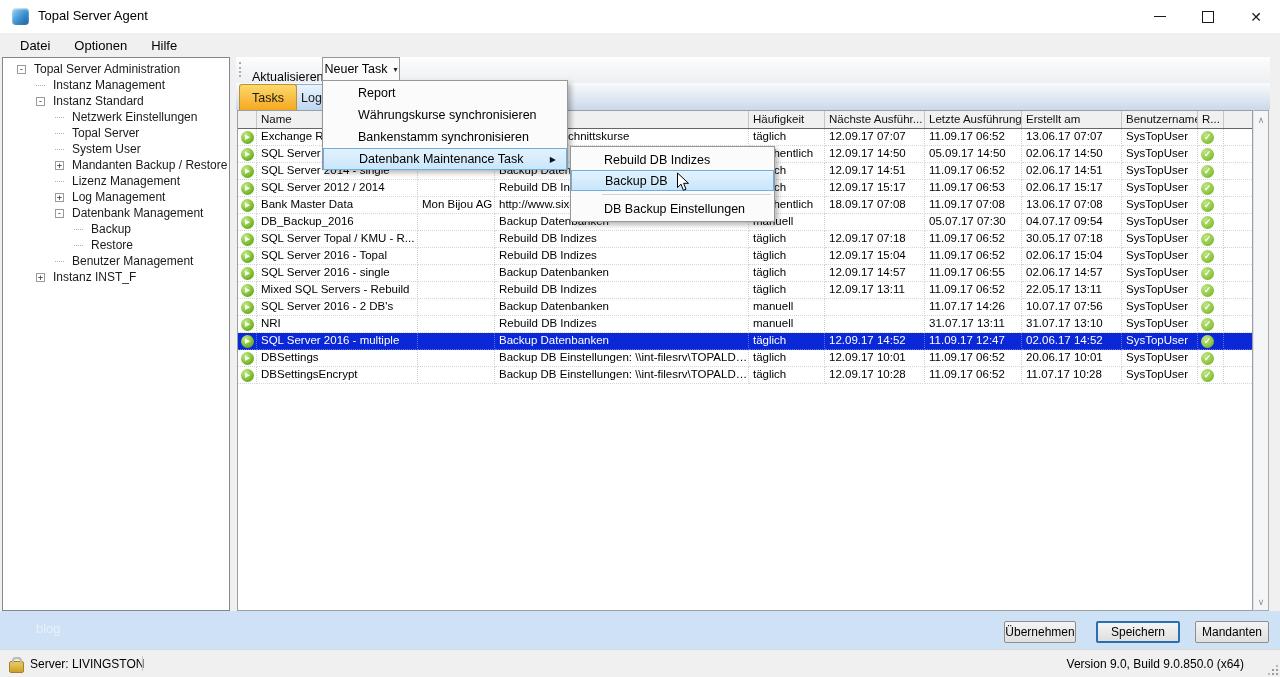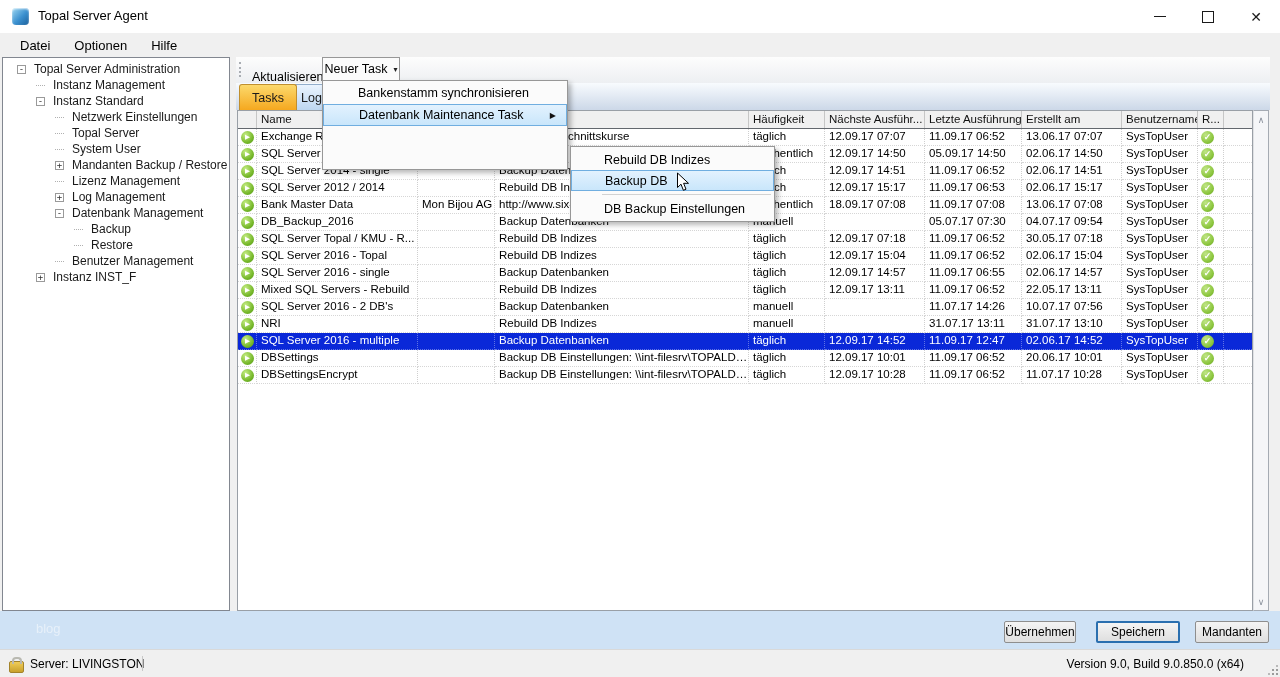--- a/index.html
+++ b/index.html
@@ -472,20 +472,22 @@
       <div class="varrow down">∨</div>
     </div>
   </div>
 
   <div class="newtask-btn">
     <span>Neuer Task</span>
     <span class="dd-arrow">▾</span>
   </div>
 
   <div class="menu dropdown" id="dropdown">
+      <div class="mi">Report</div>
+      <div class="mi">Währungskurse synchronisieren</div>
       <div class="mi">Bankenstamm synchronisieren</div>
       <div class="mi hl">Datenbank Maintenance Task<span class="sub-arrow">▶</span></div>
     </div>
 
   <div class="menu submenu" id="submenu">
       <div class="mi">Rebuild DB Indizes</div>
       <div class="mi hl">Backup DB</div>
       <div class="menu-sep"></div>
       <div class="mi">DB Backup Einstellungen</div>
     </div>

